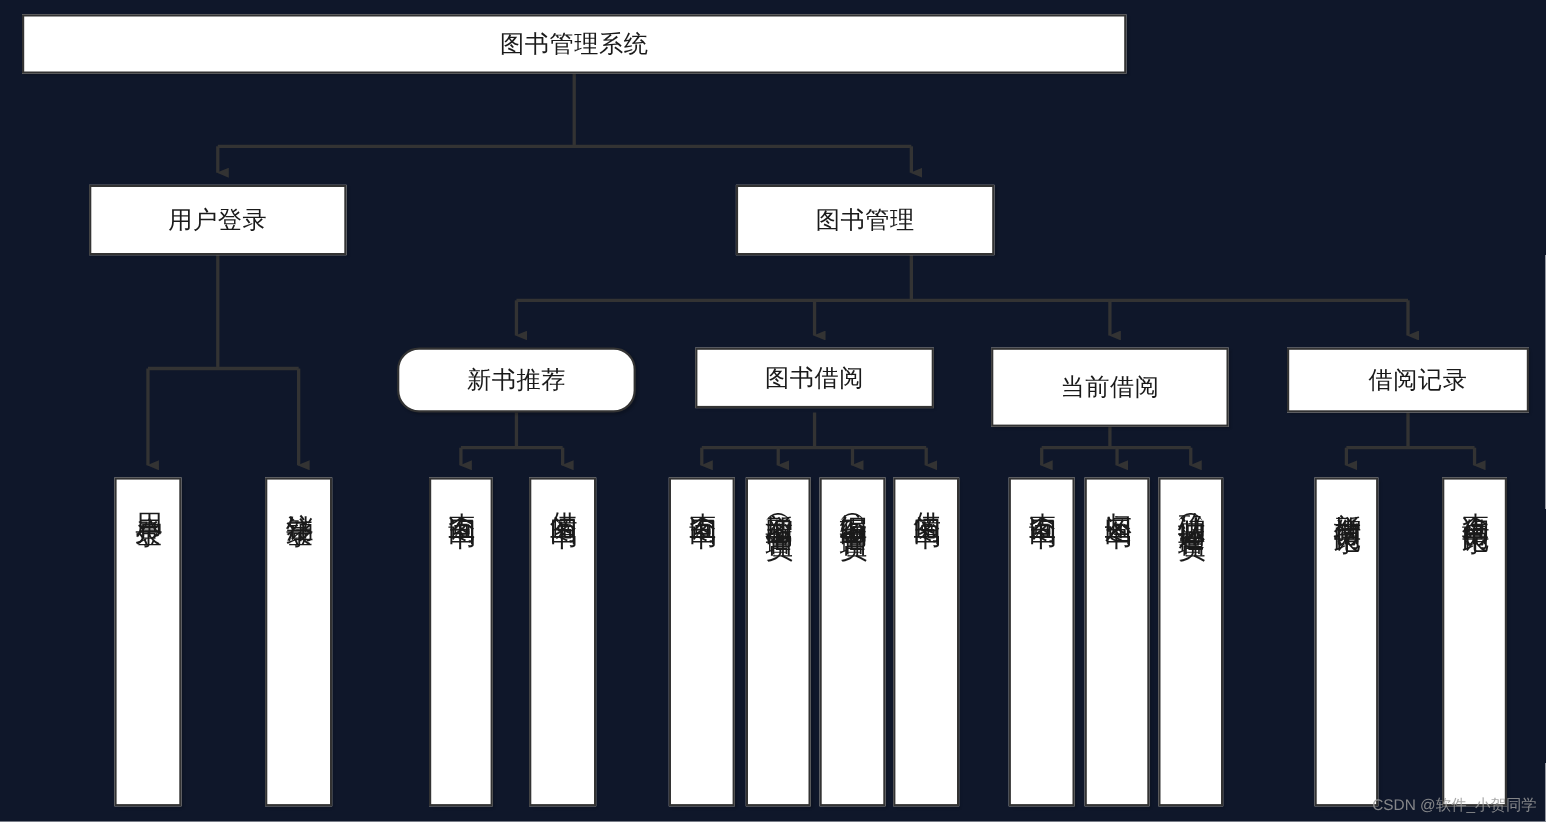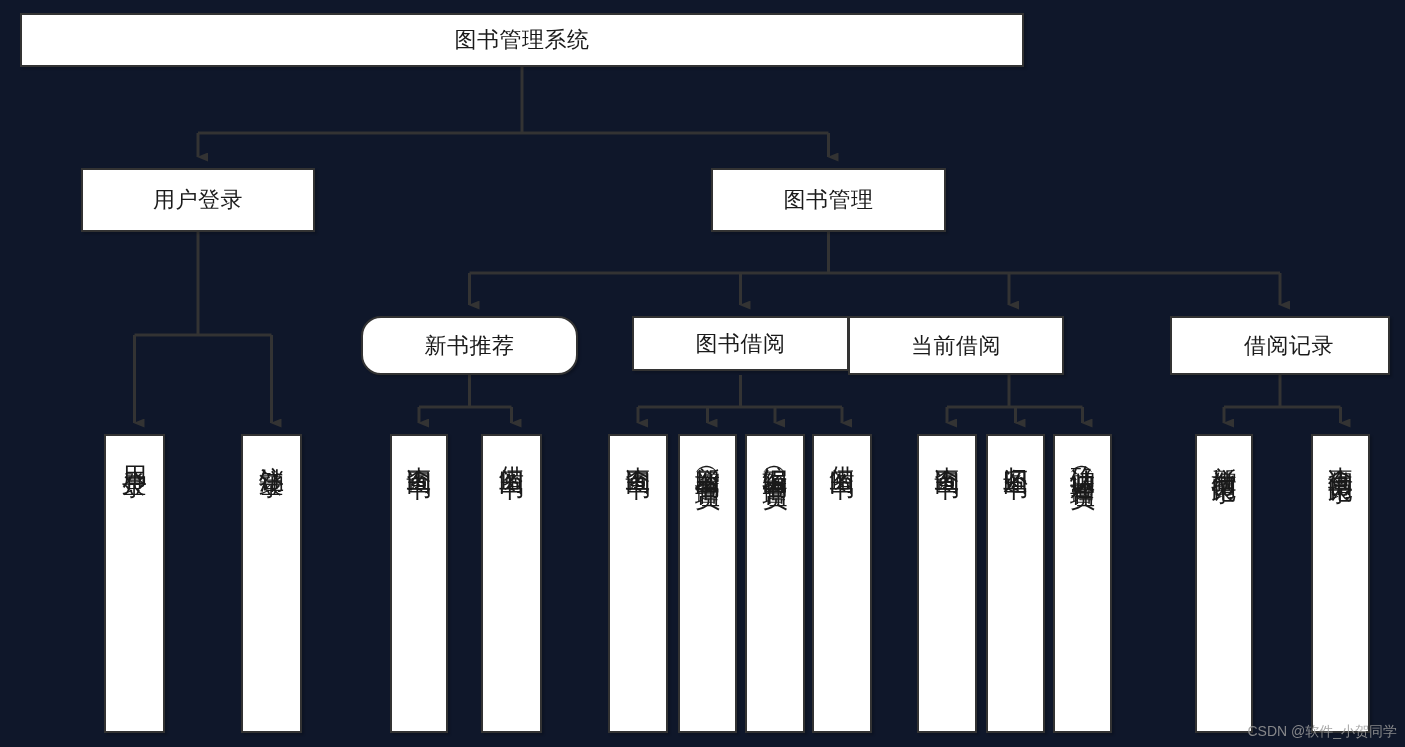--- a/index.html
+++ b/index.html
@@ -116,30 +116,30 @@
       </g>
   </svg>
 
   <div id="nodes">
       <div class="node horiz" style="left: 20px; top: 13px; width: 1004px; height: 54px;">
         <span class="label">图书管理系统</span>
       </div>
       <div class="node horiz" style="left: 81px; top: 168px; width: 234px; height: 64px;">
         <span class="label">用户登录</span>
       </div>
-      <div class="node horiz" style="left: 711px; top: 168px; width: 235px; height: 64px;">
+      <div class="node horiz" style="left: 669px; top: 168px; width: 235px; height: 64px;">
         <span class="label">图书管理</span>
       </div>
       <div class="node horiz" style="left: 361px; top: 316px; width: 217px; height: 59px; border-radius: 20px;">
         <span class="label">新书推荐</span>
       </div>
       <div class="node horiz" style="left: 632px; top: 316px; width: 217px; height: 55px;">
         <span class="label">图书借阅</span>
       </div>
-      <div class="node horiz" style="left: 848px; top: 316px; width: 216px; height: 59px;">
+      <div class="node horiz" style="left: 901px; top: 316px; width: 216px; height: 72px;">
         <span class="label">当前借阅</span>
       </div>
       <div class="node horiz" style="left: 1170px; top: 316px; width: 220px; height: 59px; padding-left: 18px;">
         <span class="label">借阅记录</span>
       </div>
       <div class="node vert" style="left: 104px; top: 434px; width: 61px; height: 299px;">
         <span class="label">用户登录</span>
       </div>
       <div class="node vert" style="left: 241px; top: 434px; width: 61px; height: 299px;">
         <span class="label">注销登录</span>

